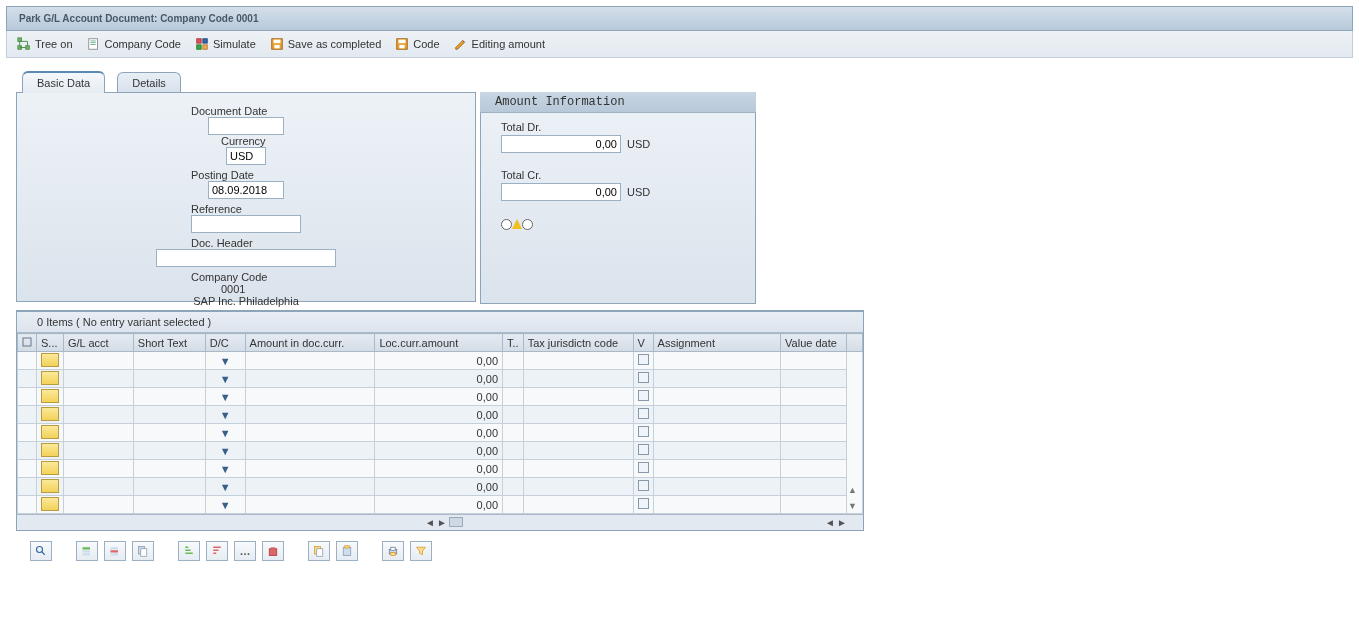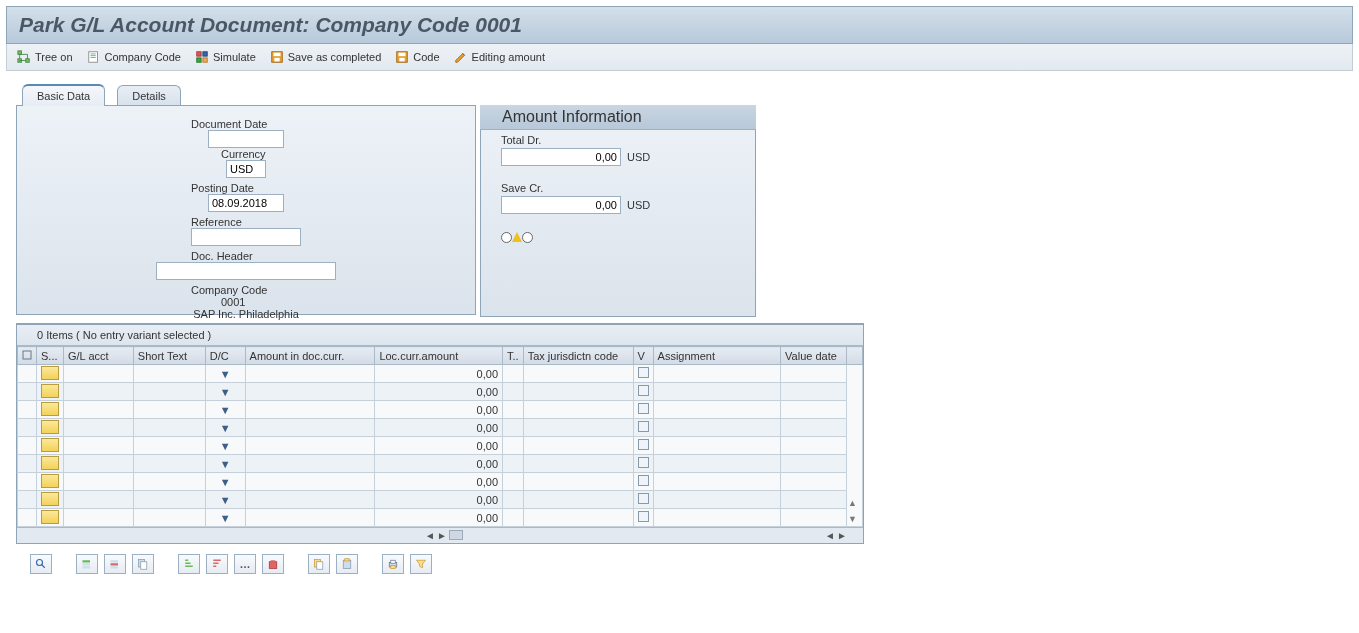--- a/index.html
+++ b/index.html
@@ -3,22 +3,21 @@
 <meta charset="utf-8">
 <style>
   * { box-sizing: border-box; margin: 0; padding: 0; font-family: Arial, sans-serif; }
   body { background: #fff; font-size: 11px; color: #333; width: 1359px; }
 
   
   .title-bar {
     background: linear-gradient(to bottom, #d4dfea 0%, #b7c9da 100%);
     border: 1px solid #8ea4b8;
     padding: 6px 12px;
-    font-size: 21px;
-    font-style: italic;
+    font-size: 10px;
     font-weight: bold;
     color: #4a5866;
     margin: 6px 6px 0 6px;
   }
 
   
   .toolbar {
     background: linear-gradient(to bottom, #eef2f6 0%, #e2e9f0 100%);
     border: 1px solid #c3cdd6;
     border-top: none;
@@ -63,23 +62,24 @@
     padding: 12px 10px 10px 10px;
     position: relative;
   }
   .panel.basic { width: 460px; height: 210px; border-top-left-radius: 0; }
   .panel.amount { width: 276px; height: 212px; }
   .panel-title {
     position: absolute;
     top: -1px; left: -1px; right: -1px;
     background: linear-gradient(to bottom,#c9d6e3,#b7c8d9);
     border-bottom: 1px solid #9eb1c2;
-    padding: 3px 22px;
-    font-size: 16px;
+    padding: 3px 15px;
+    font-size: 12px;
     color: #333;
+    font-family: Liberation Mono, monospace;
   }
   .panel.amount { padding-top: 28px; }
 
   .form-row { display: flex; align-items: center; margin-bottom: 4px; flex-direction: column; }
   .form-lbl { width: 110px; }
   .form-lbl2 { width: 70px; margin-left: 20px; }
   input.s-in {
     border: 1px solid #9bb0c2;
     height: 18px;
     padding: 0 3px;
@@ -230,21 +230,21 @@
     </div>
 
     <div class="panel amount">
       <div class="panel-title">Amount Information</div>
       <div style="padding-left:10px;">
         <div class="amt-lbl">Total Dr.</div>
         <div class="amt-row">
           <input class="s-in ro" style="width: 120px;" readonly="" value="0,00">
           <span>USD</span>
         </div>
-        <div class="amt-lbl">Save Cr.</div>
+        <div class="amt-lbl">Total Cr.</div>
         <div class="amt-row">
           <input class="s-in ro" style="width: 120px;" readonly="" value="0,00">
           <span>USD</span>
         </div>
         <div class="status-ic">
           <span class="circ" style="background:#fff;"></span><span class="tri"></span><span class="circ" style="background:#fff;"></span>
         </div>
       </div>
     </div>
   </div>

